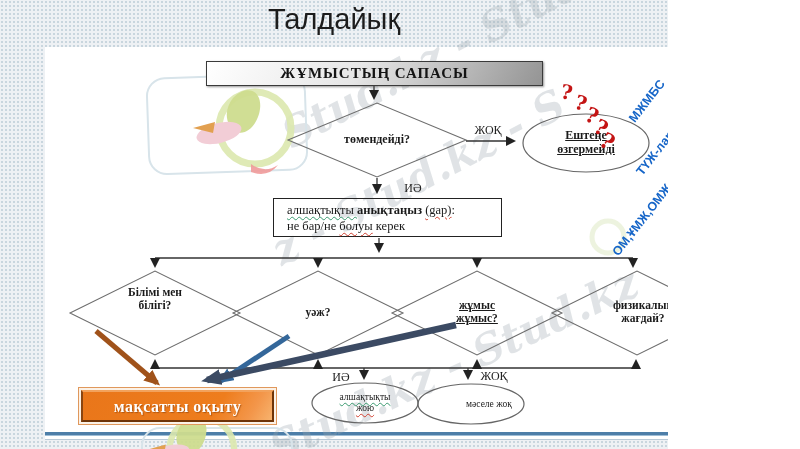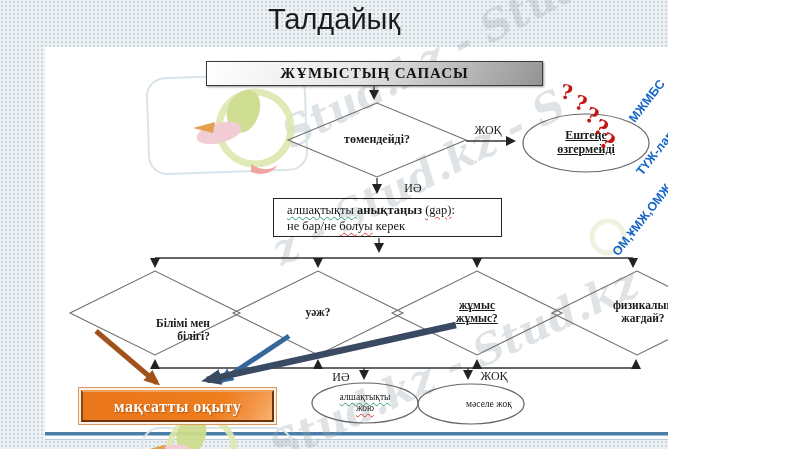--- a/index.html
+++ b/index.html
@@ -171,21 +171,21 @@
   <div class="elabel" style="left:536px;top:128px;width:100px;text-decoration:underline;">
     <div>Ештеңе</div>
     <div>өзгермейді</div>
   </div>
 
   <div class="node gap-box">
     <div><span class="wavy-green">алшақтықты </span><span class="bold">анықтаңыз </span><span class="wavy-red">(gap)</span><span>:</span></div>
     <div><span>не бар/не </span><span class="wavy-red">болуы</span><span> керек</span></div>
   </div>
 
-  <div class="dlabel" style="left:100px;top:317px;width:110px;text-align:right;">
+  <div class="dlabel" style="left:100px;top:286px;width:110px;">
     <div>Білімі мен</div>
     <div>білігі?</div>
   </div>
   <div class="dlabel" style="left:263px;top:306px;width:110px;">
     <div>уәж?</div>
   </div>
   <div class="dlabel" style="left:422px;top:299px;width:110px;text-decoration:underline;">
     <div>жұмыс</div>
     <div>жұмыс?</div>
   </div>

